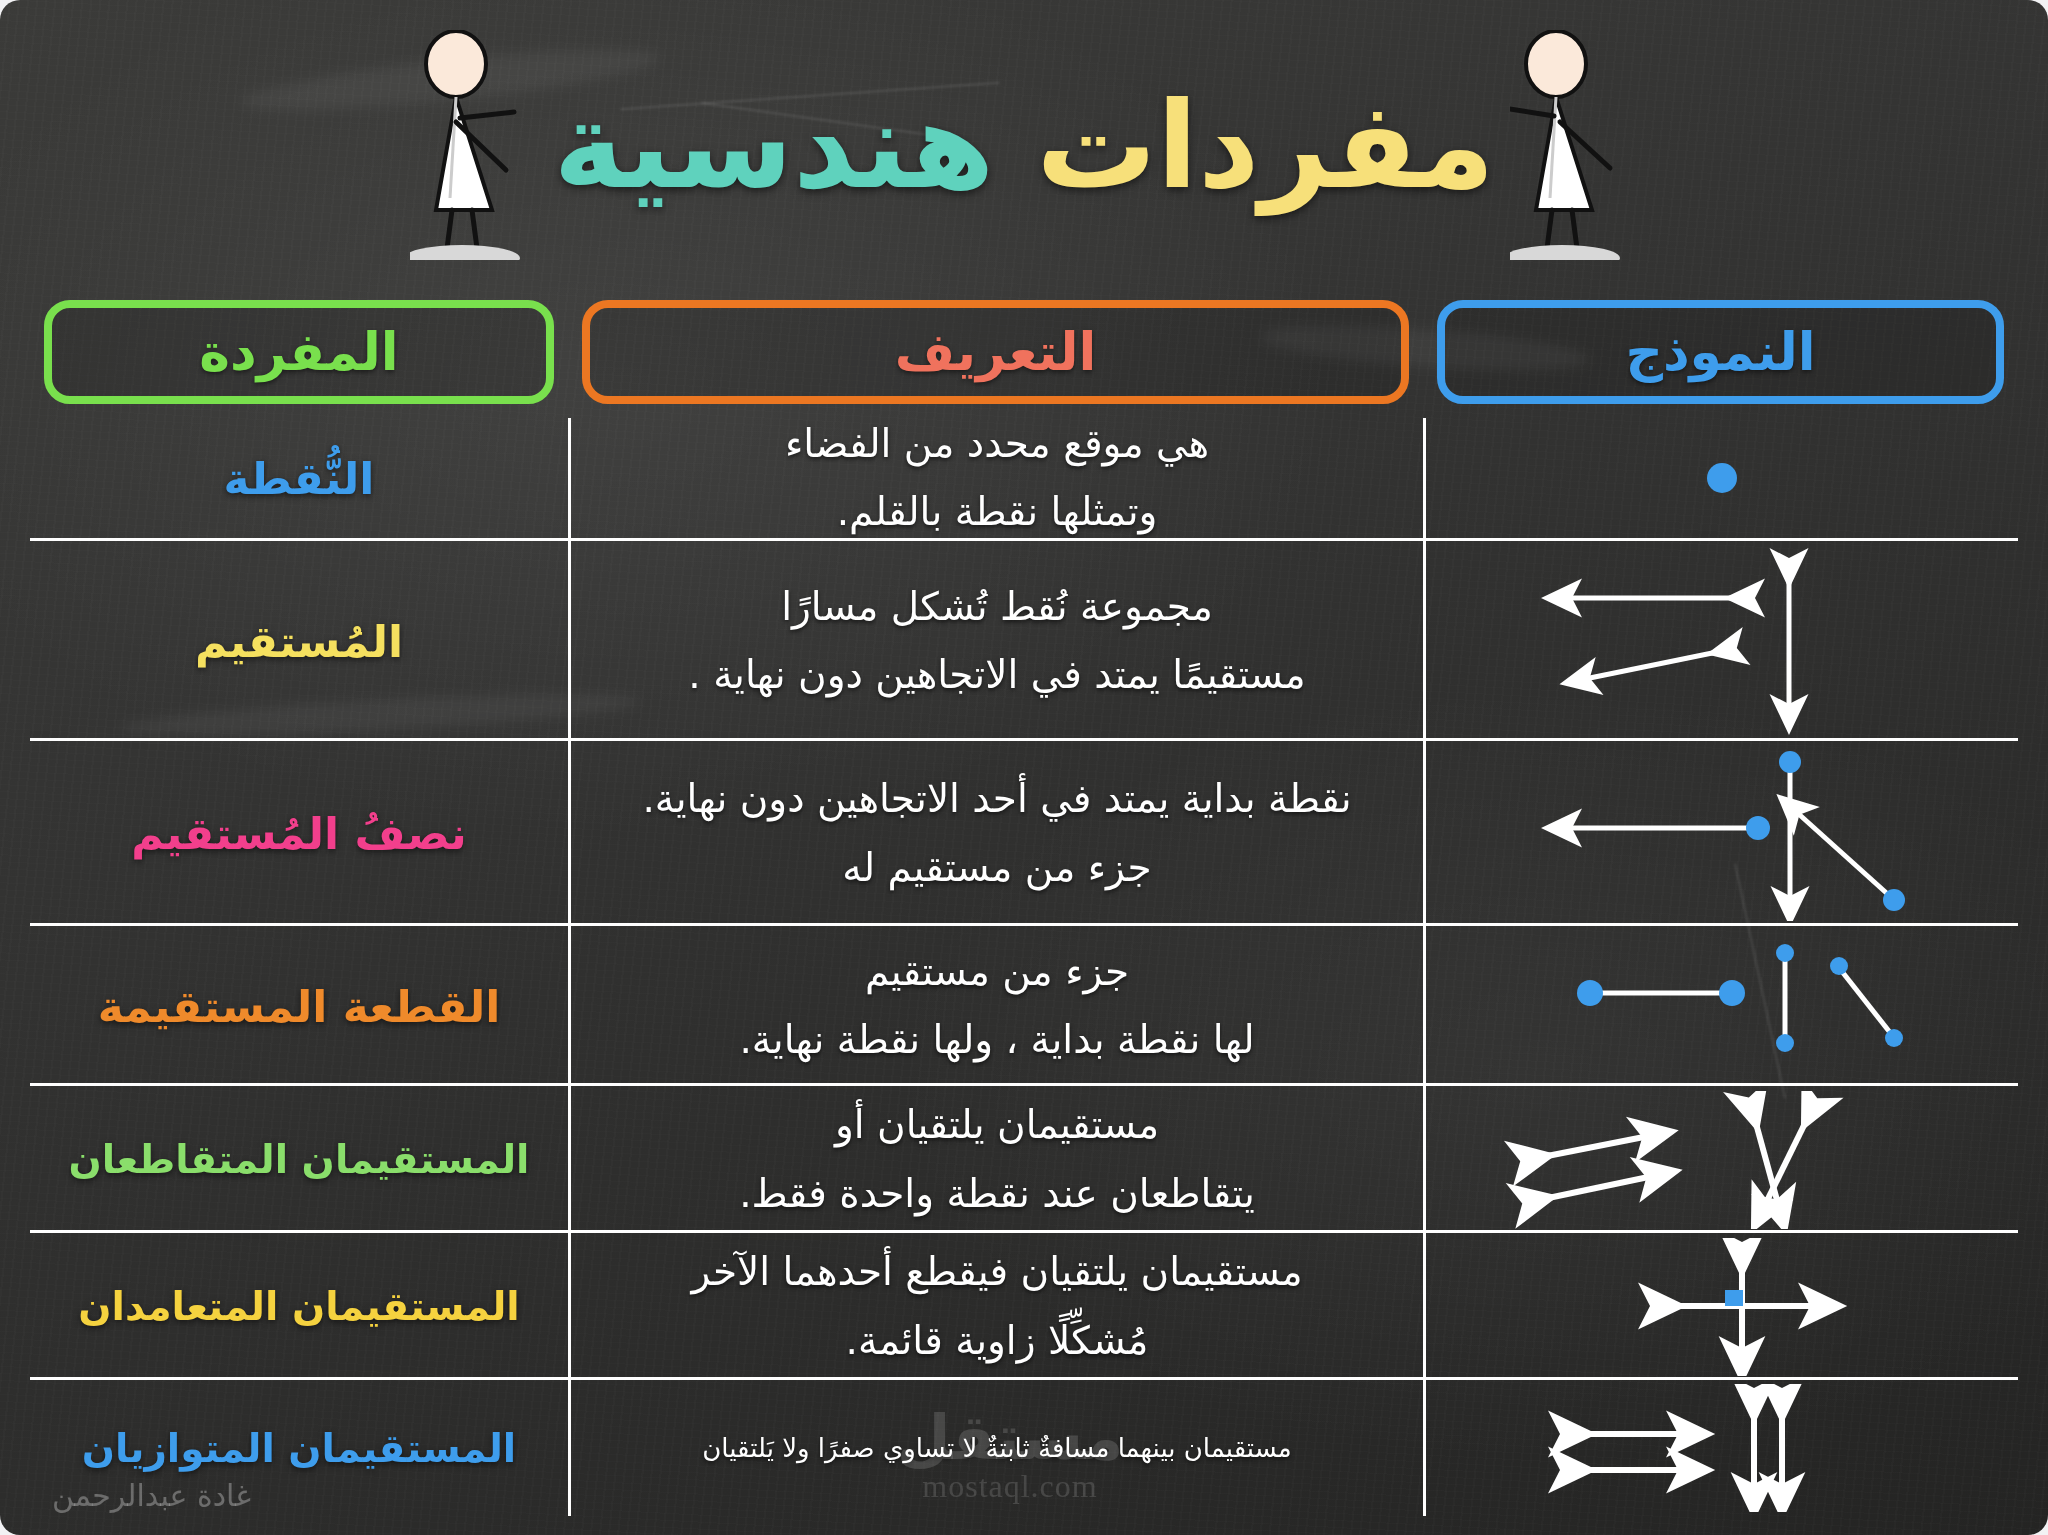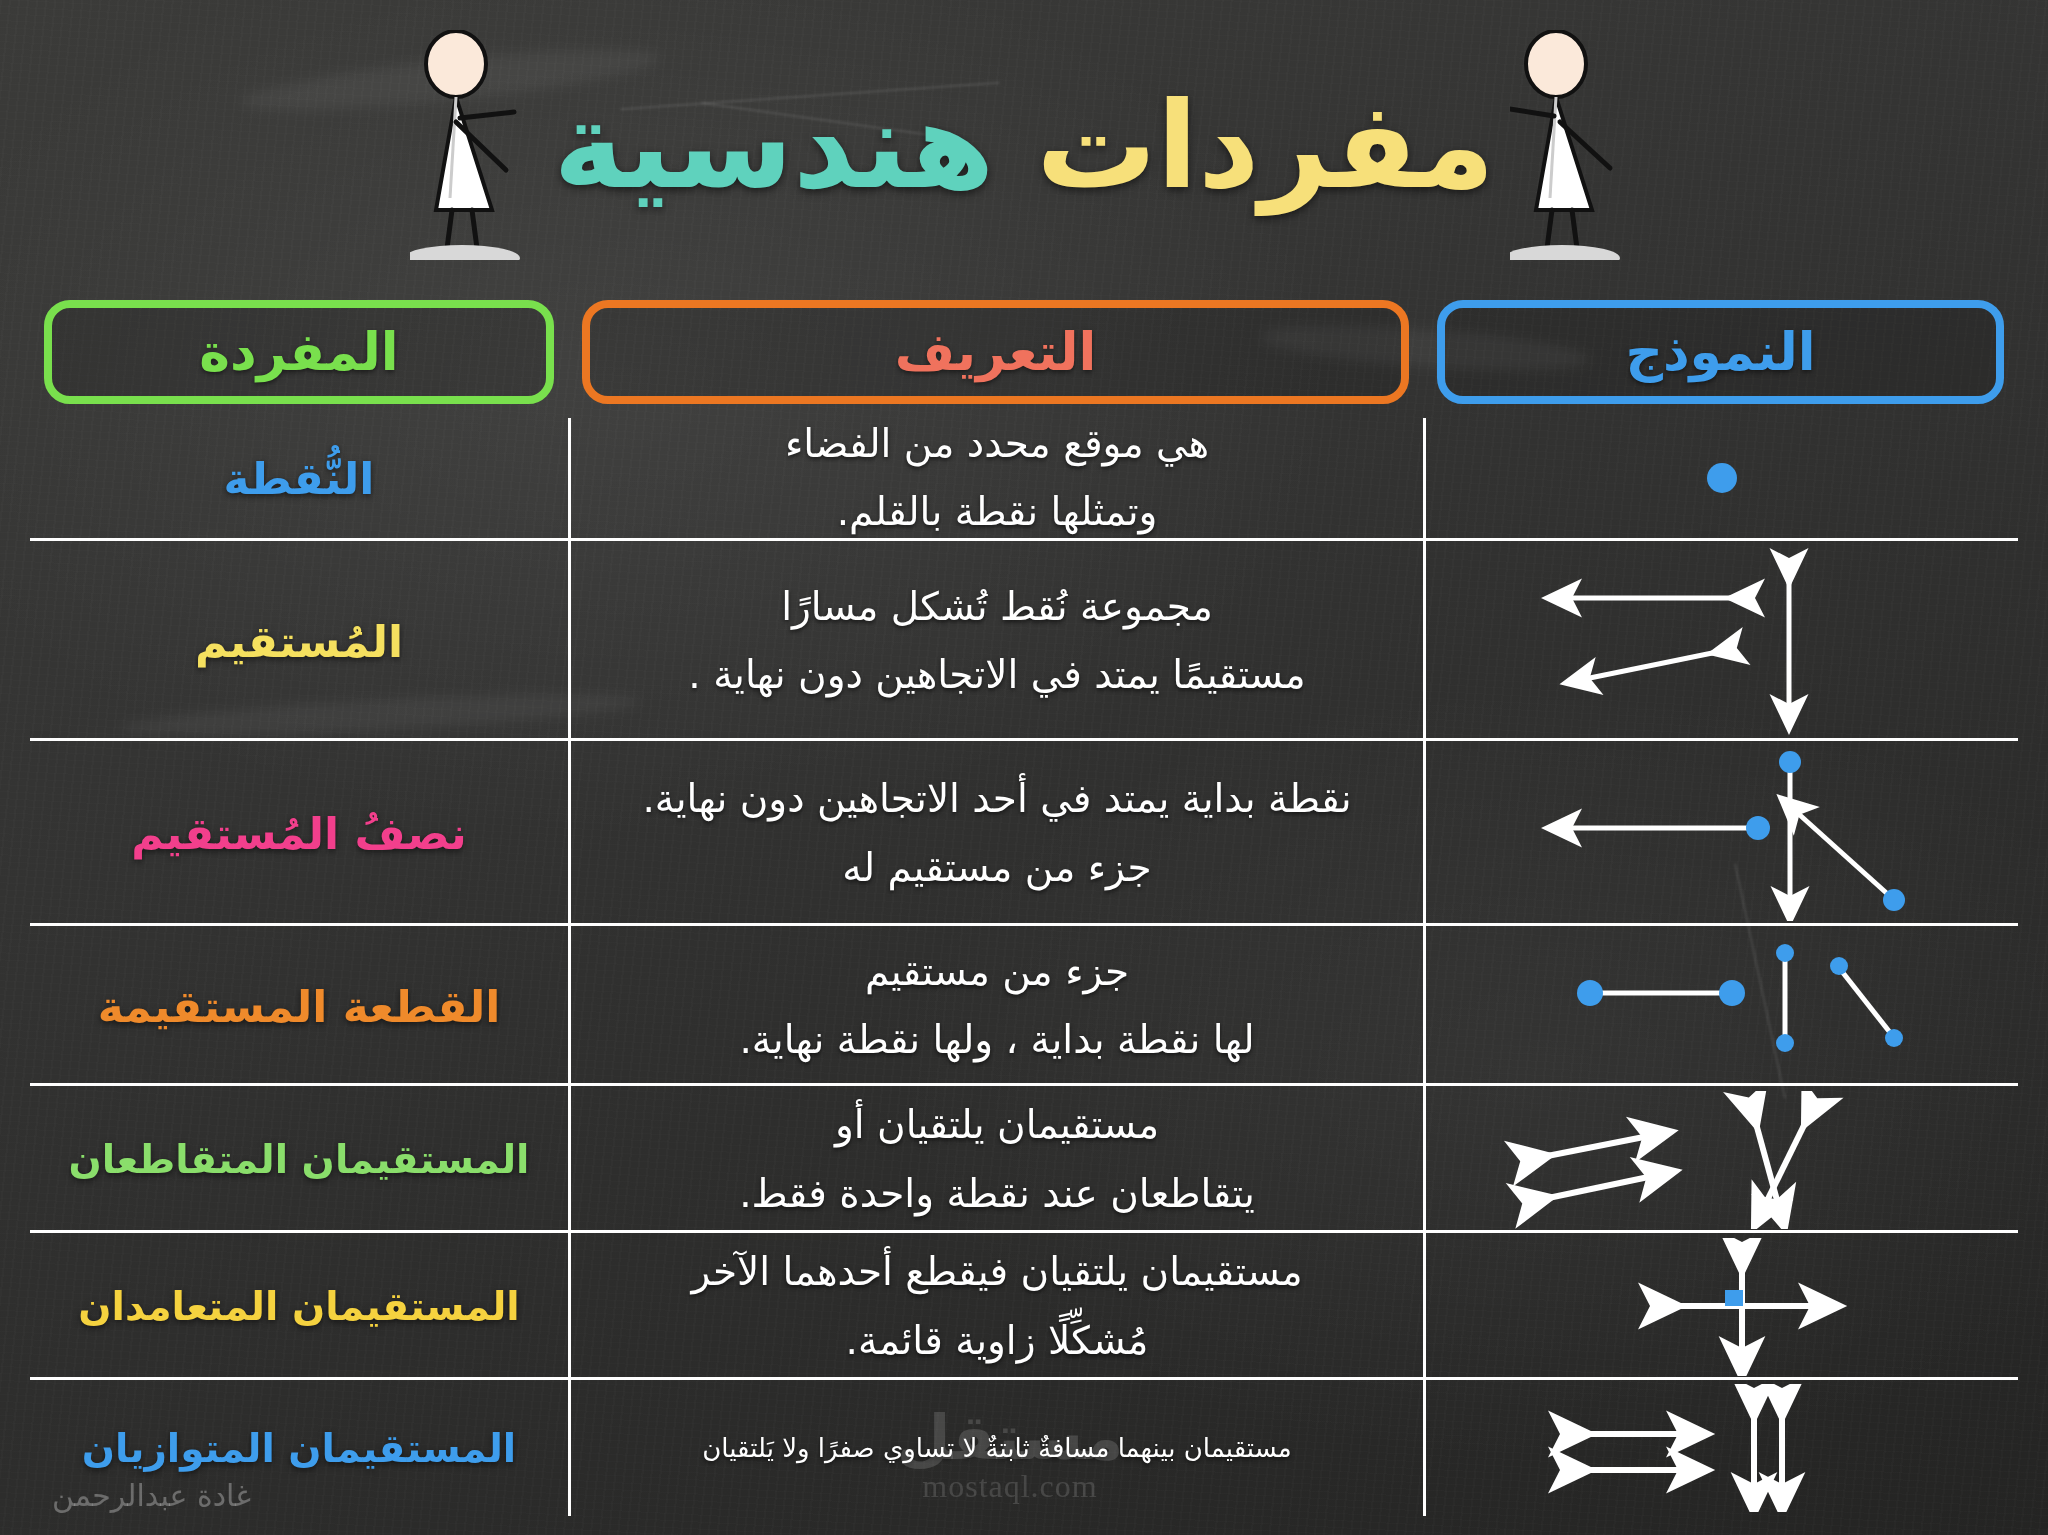--- a/index.html
+++ b/index.html
@@ -12,20 +12,21 @@
   #board{
     position:relative;
     width:2048px; height:1535px;
     background:
       radial-gradient(ellipse 60% 50% at 30% 25%, rgba(255,255,255,.055), rgba(0,0,0,0) 60%),
       radial-gradient(ellipse 50% 40% at 75% 70%, rgba(255,255,255,.04), rgba(0,0,0,0) 65%),
       repeating-linear-gradient(96deg, rgba(255,255,255,.016) 0 2px, rgba(0,0,0,0) 2px 9px),
       repeating-linear-gradient(3deg, rgba(255,255,255,.012) 0 1px, rgba(0,0,0,0) 1px 7px),
       linear-gradient(160deg,#3b3b39 0%, #343433 35%, #2c2c2b 70%, #242423 100%);
     overflow:hidden;
+    border-radius:20px;
   }
   
   .smudge{position:absolute;pointer-events:none;background:rgba(255,255,255,.05);filter:blur(6px);border-radius:50%;}
   .scratch{position:absolute;pointer-events:none;background:rgba(255,255,255,.10);height:2px;filter:blur(1px);}
 
   
   #titlebar{
     position:absolute; left:0; top:0; width:2048px; height:290px;
     display:flex; align-items:center; justify-content:center;
   }

